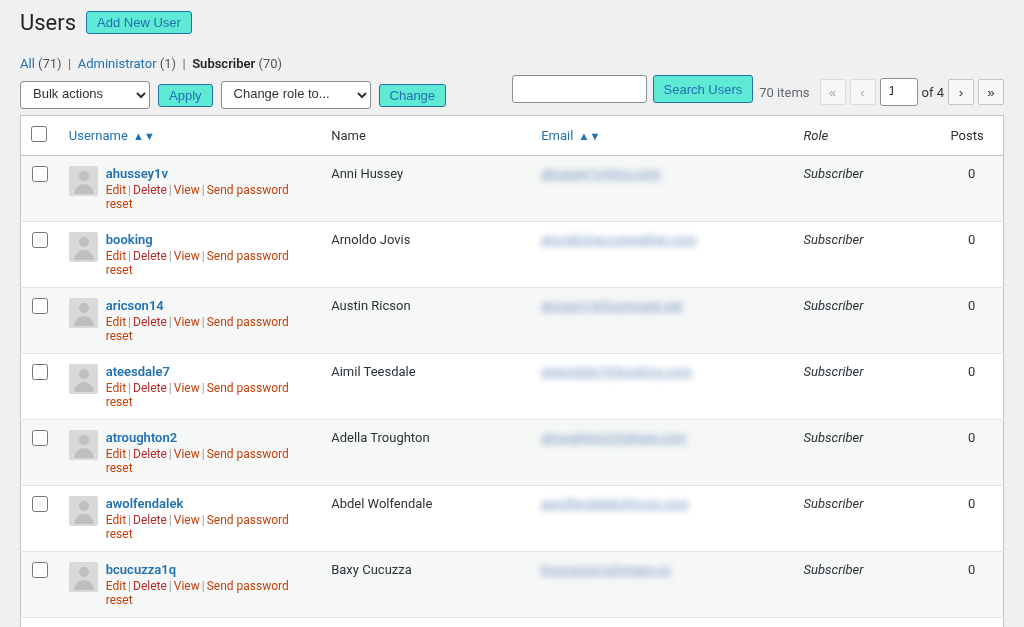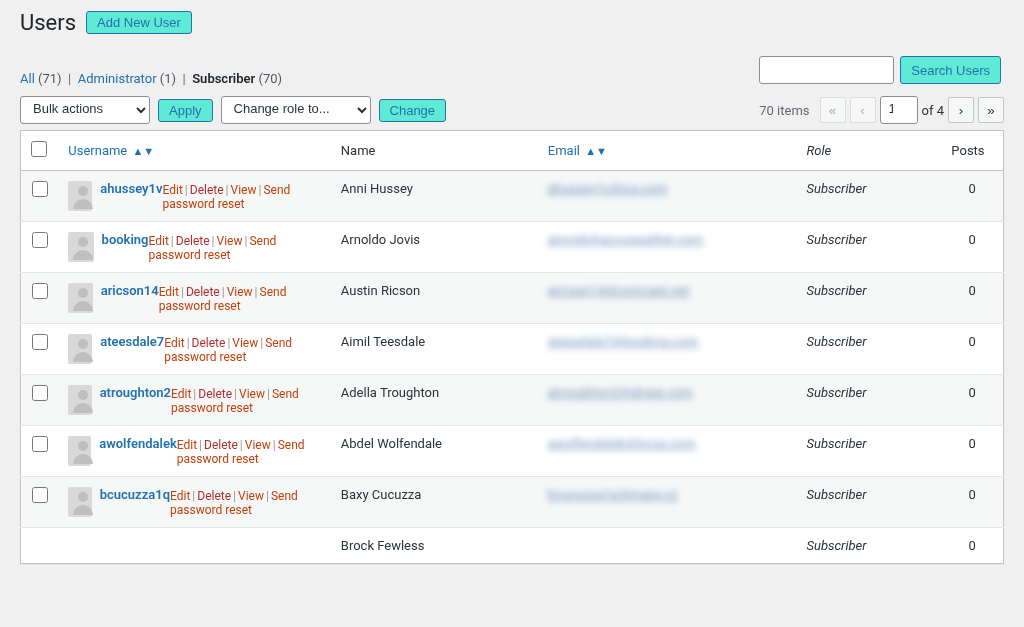--- a/index.html
+++ b/index.html
@@ -96,29 +96,29 @@
   }
   .avatar::before {
     content:""; position:absolute; top:5px; left:10px; width:10px; height:10px;
     background:#bfbfbf; border-radius:50%;
   }
   .avatar::after {
     content:""; position:absolute; bottom:2px; left:5px; width:20px; height:10px;
     background:#bfbfbf; border-radius:10px 10px 0 0;
   }
   .usercell { display:flex; }
-  .usermeta { display:flex; flex-direction:row; }
+  .usermeta { display:flex; flex-direction:column; }
   .username { color:#2271b1; font-weight:600; font-size:13px; text-decoration:none; }
   .row-actions { font-size:12px; margin-top:2px; }
   .row-actions a { color:#c2410c; text-decoration:none; }
   .row-actions .del { color:#b32d2e; }
   .row-actions .sep { color:#999; padding:0 2px; }
   .blur { color: transparent; text-shadow: 0 0 6px #6b8db8; user-select:none; }
   .search-input { width: 135px; height:28px; }
-  .right-col { display:flex; flex-direction:column; align-items:flex-start; gap:6px; }
+  .right-col { display:flex; align-items:center; gap:6px; }
   input[type=checkbox]{ width:16px; height:16px; }
 </style>
 </head>
 <body>
 
 <div class="wrap">
 
   <div class="header">
     <h1 class="page-title">Users</h1>
     <button class="btn-outline">Add New User</button>

